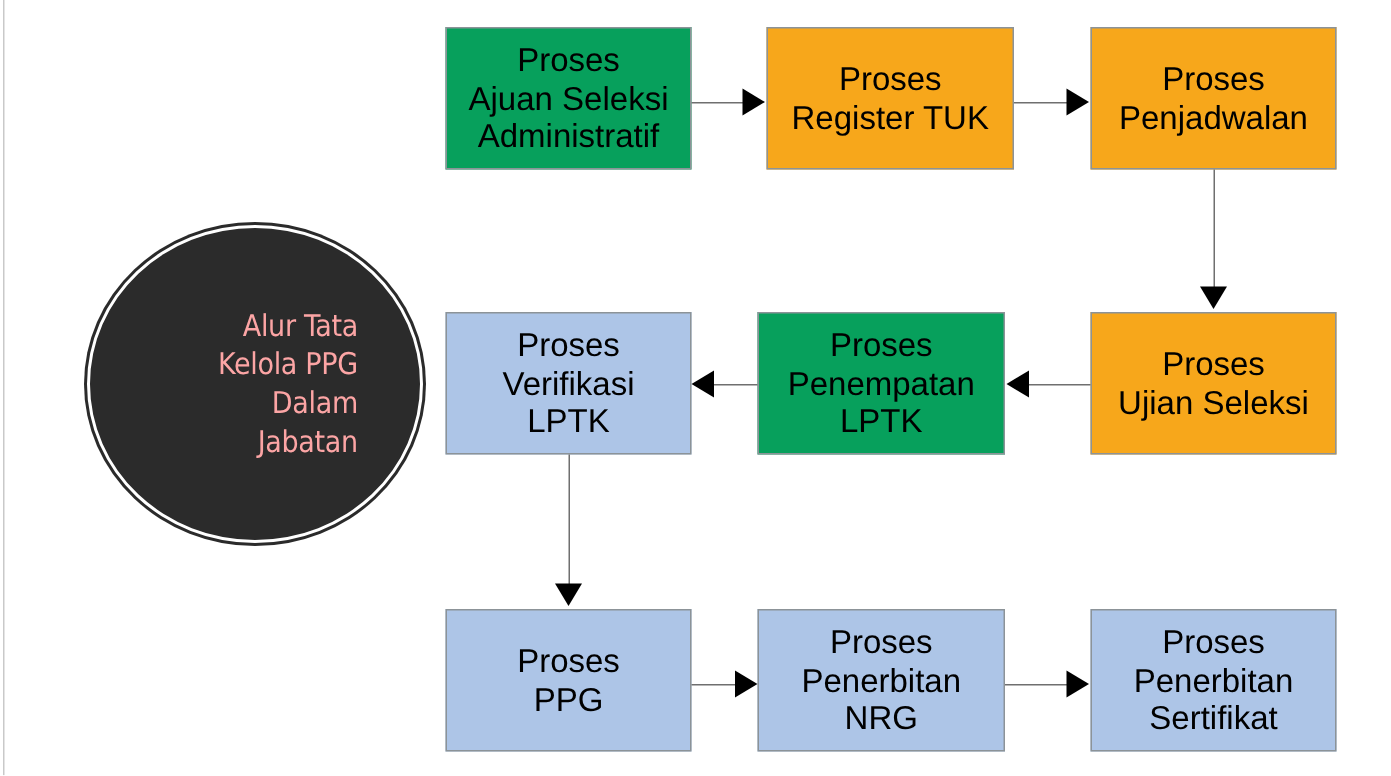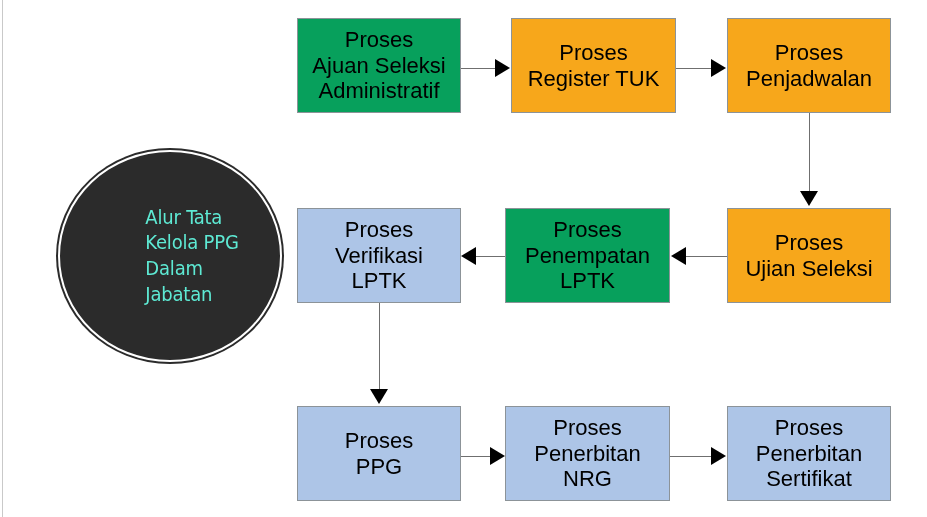--- a/index.html
+++ b/index.html
@@ -37,25 +37,25 @@
     border-radius: 50%;
     background: #2b2b2b;
     border: 2px solid #ffffff;
     box-shadow: 0 0 0 2px #2b2b2b;
     display: flex;
     align-items: center;
     justify-content: center;
     box-sizing: border-box;
   }
   .medallion-text {
-    color: #5eead4;
+    color: #fca5a5;
     font-family: "DejaVu Sans Condensed", "Liberation Sans Narrow", "Liberation Sans", sans-serif;
     font-size: 20px;
     line-height: 1.28;
-    text-align: left;
+    text-align: right;
     letter-spacing: -0.2px;
     white-space: pre-line;
     margin-left: 44px;
   }
 
   
   .node {
     position: absolute;
     box-sizing: border-box;
     border: 1px solid #8c9398;

